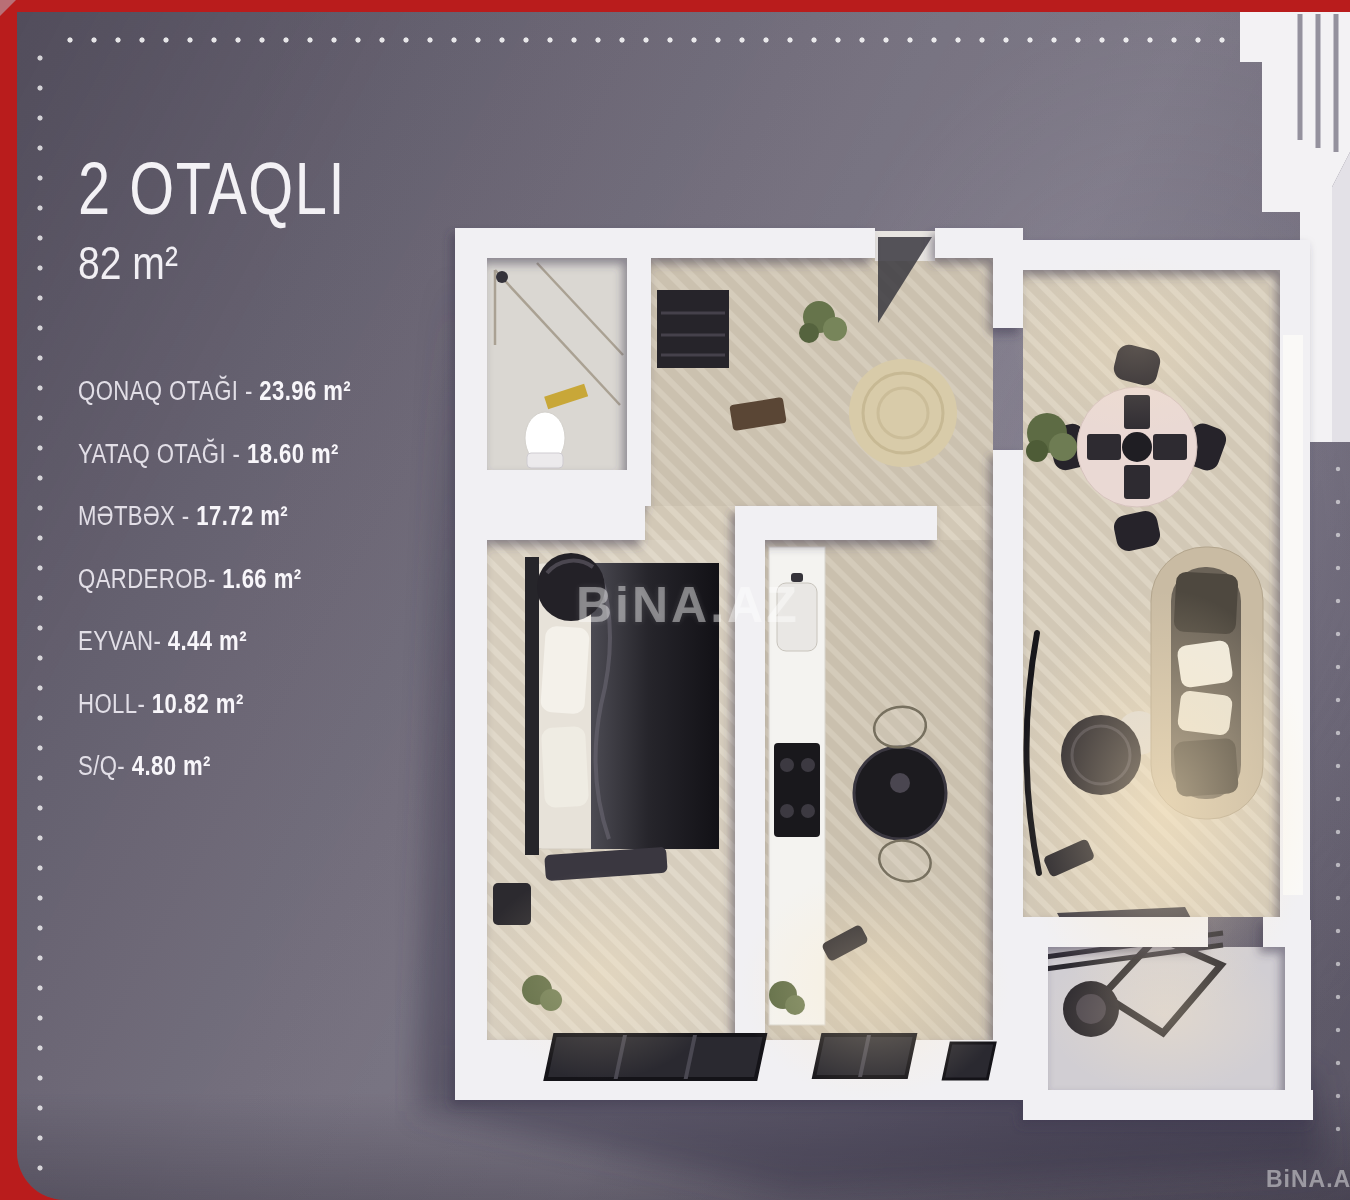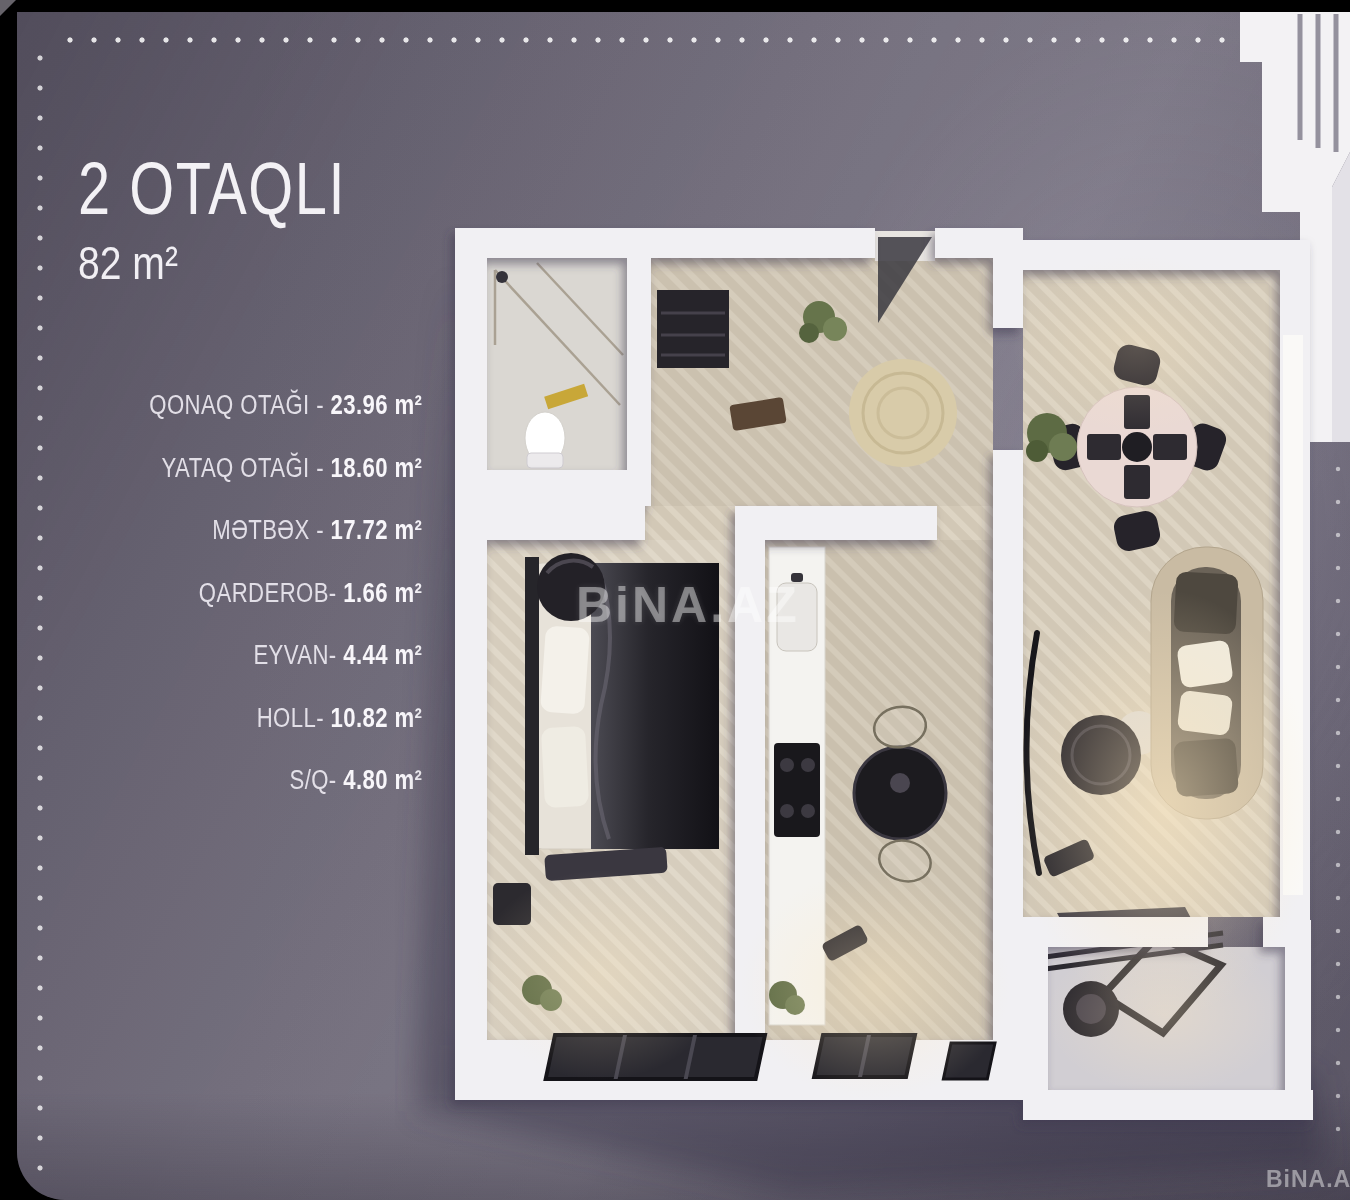--- a/index.html
+++ b/index.html
@@ -1,17 +1,17 @@
 <!DOCTYPE html>
 <html><head>
 <meta charset="utf-8">
 <style>
   html,body{margin:0;padding:0;}
   body{font-family:"Liberation Sans", sans-serif; background:#ffffff;}
-  .stage{position:relative;width:1350px;height:1200px;background:#000000;overflow:hidden;}
+  .stage{position:relative;width:1350px;height:1200px;background:#b91c1c;overflow:hidden;}
   .corner-mark{position:absolute;left:0;top:0;width:0;height:0;
     border-top:16px solid #b9b5c1;border-right:16px solid transparent;opacity:.55;}
   
   .card{position:absolute;left:17px;top:12px;right:0;bottom:0;
     background:linear-gradient(118deg,#625d6c 0%,#6a6574 22%,#716c7b 48%,#746f7e 72%,#6d6877 100%);
     border-bottom-left-radius:48px;}
   .card::before{content:'';position:absolute;inset:0;border-bottom-left-radius:inherit;
     background:
       linear-gradient(to top, rgba(28,24,38,.28), rgba(28,24,38,0) 9%),
       radial-gradient(560px 760px at 1150px 520px, rgba(205,200,226,.16), rgba(205,200,226,0) 70%),
@@ -25,21 +25,21 @@
     background-image:radial-gradient(circle at 4px 4px, rgba(255,255,255,.75) 2.1px, rgba(255,255,255,0) 3px);
     background-size:8px 30px;background-repeat:repeat-y;}
   .dots-right{left:1334px;top:300px;width:8px;height:846px;
     background-image:radial-gradient(circle at 4px 4px, rgba(255,255,255,.55) 1.8px, rgba(255,255,255,0) 2.6px);
     background-size:8px 33px;background-repeat:repeat-y;}
   
   .title{position:absolute;left:78px;top:146px;margin:0;color:#f3f1f5;font-size:74px;
     font-weight:400;letter-spacing:2px;transform:scaleX(.78);transform-origin:left top;white-space:nowrap;}
   .area{position:absolute;left:78px;top:236px;color:#f1eff4;font-size:46px;font-weight:400;
     transform:scaleX(.85);transform-origin:left top;white-space:nowrap;}
-  .room-list{position:absolute;left:78px;top:390px;width:420px;text-align:right;}
+  .room-list{position:absolute;left:78px;top:376px;width:420px;}
   .room-row{height:62.5px;color:#eae7ef;font-size:27px;letter-spacing:.5px;white-space:nowrap;
     transform:scaleX(.82);transform-origin:left top;}
   .room-row .lbl{font-weight:400;opacity:.94;}
   .room-row .val{font-weight:700;color:#f8f6fa;}
   
   .wm-center{position:absolute;left:576px;top:576px;font-size:50px;font-weight:700;letter-spacing:3px;
     color:rgba(255,255,255,.42);z-index:5;text-shadow:0 0 6px rgba(255,255,255,.12);}
   .wm-corner{position:absolute;left:1266px;top:1166px;font-size:23px;font-weight:700;letter-spacing:1px;
     color:rgba(255,255,255,.45);z-index:5;}
   .plan-svg{position:absolute;left:395px;top:195px;z-index:2;}

